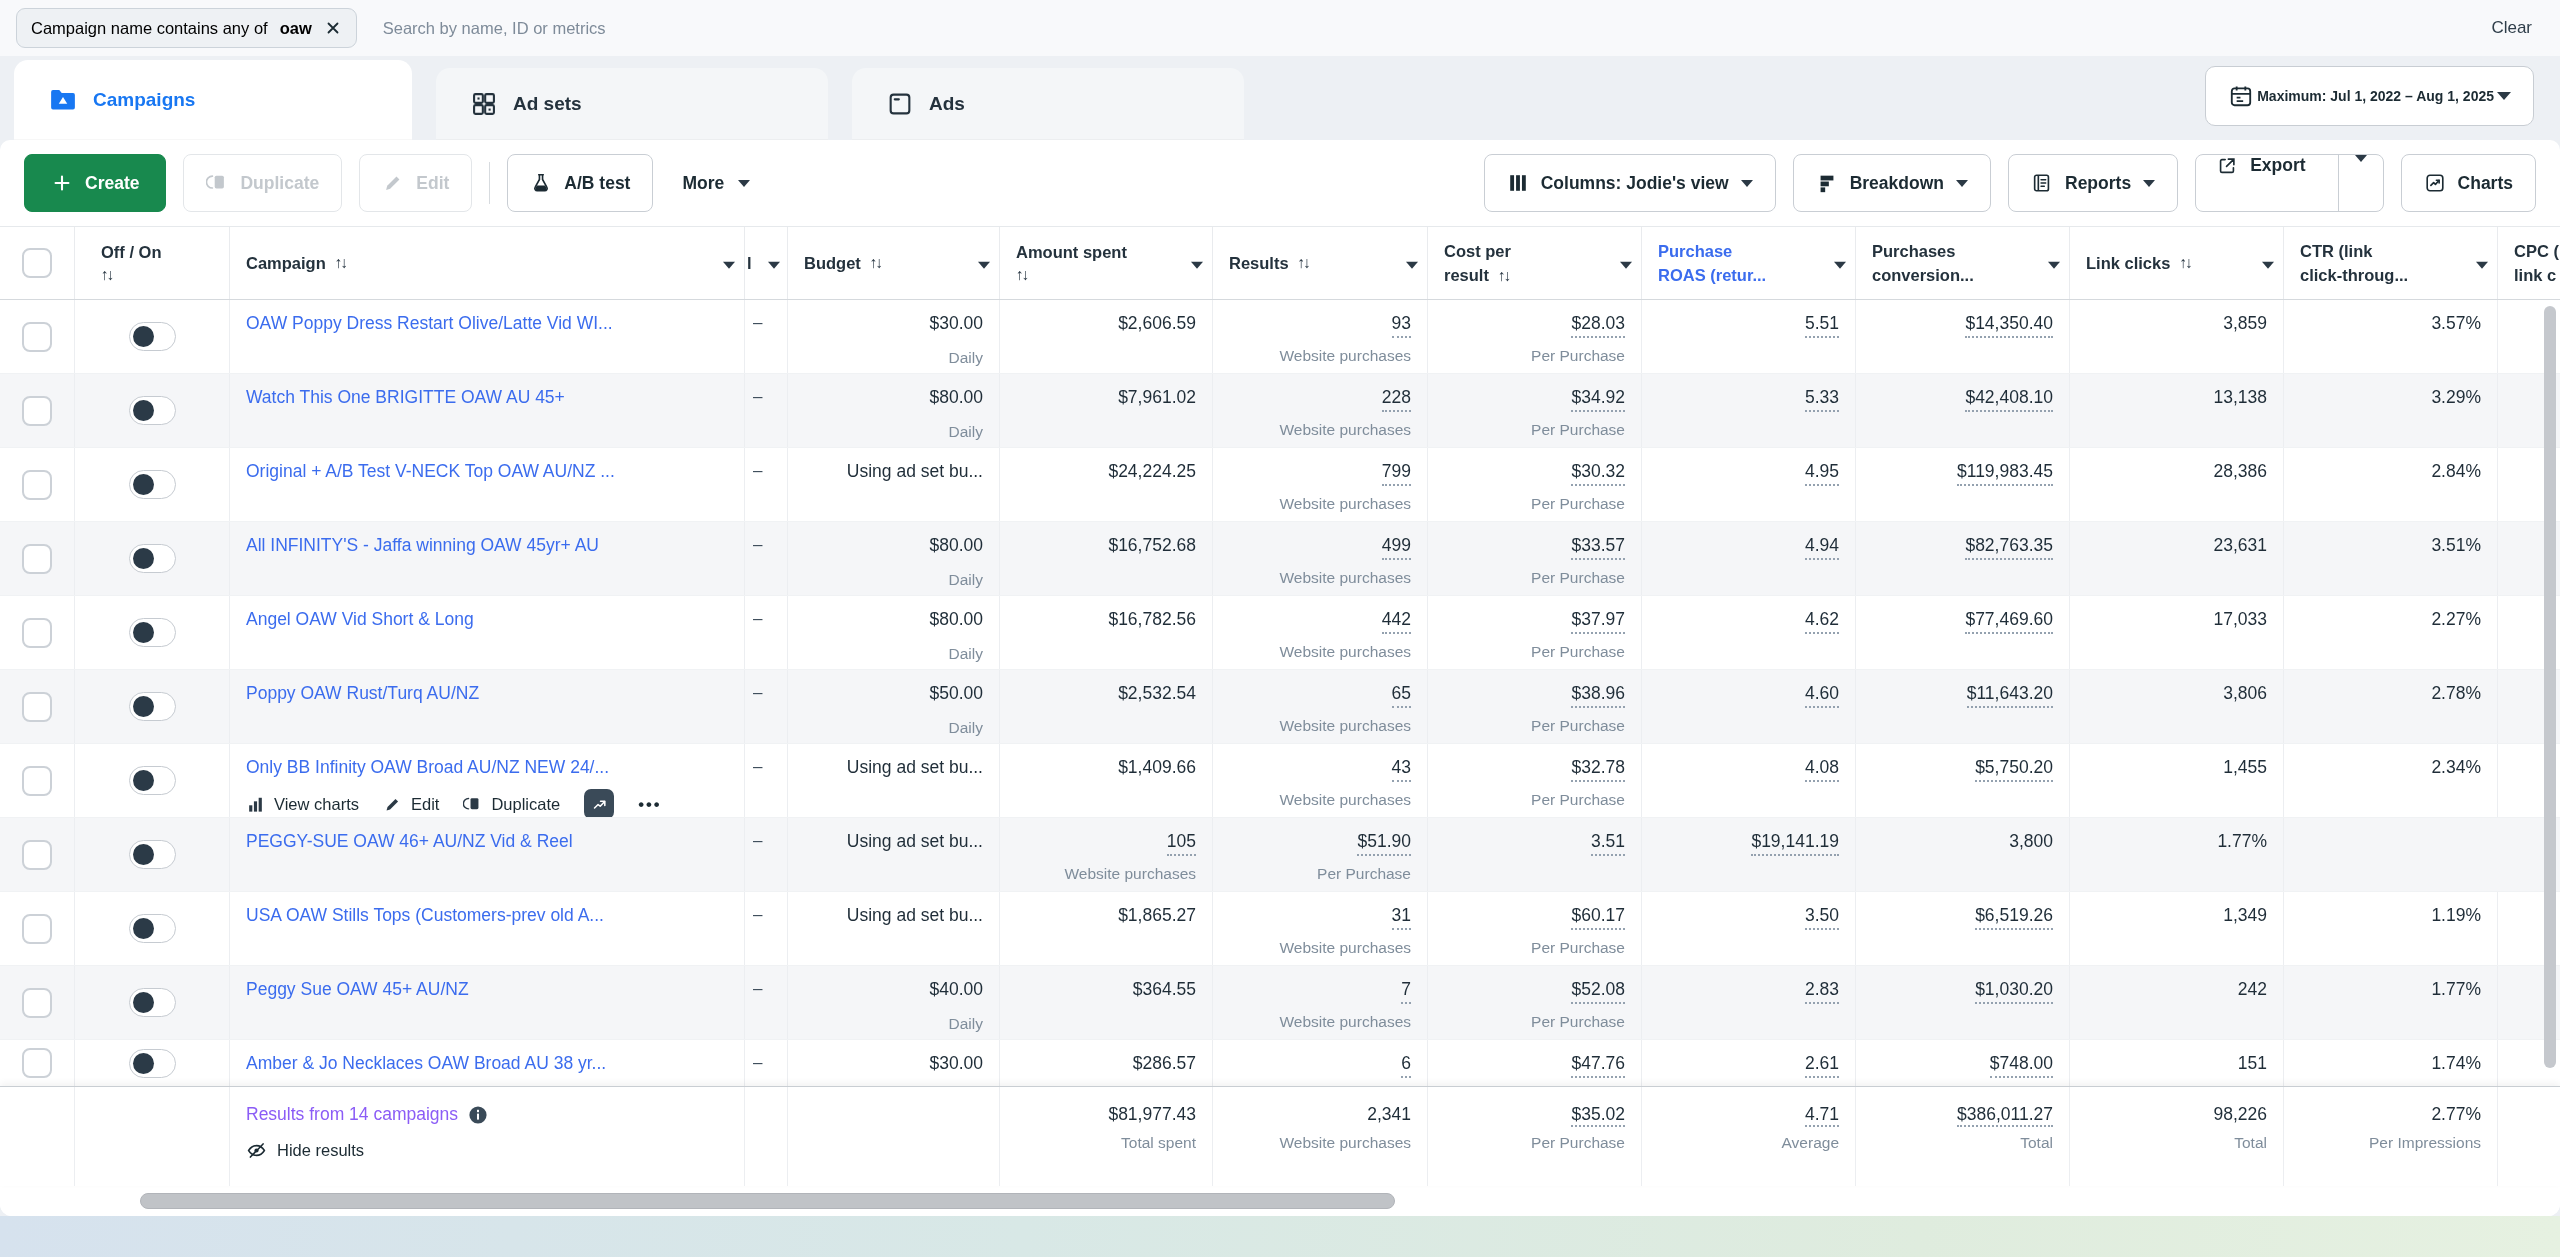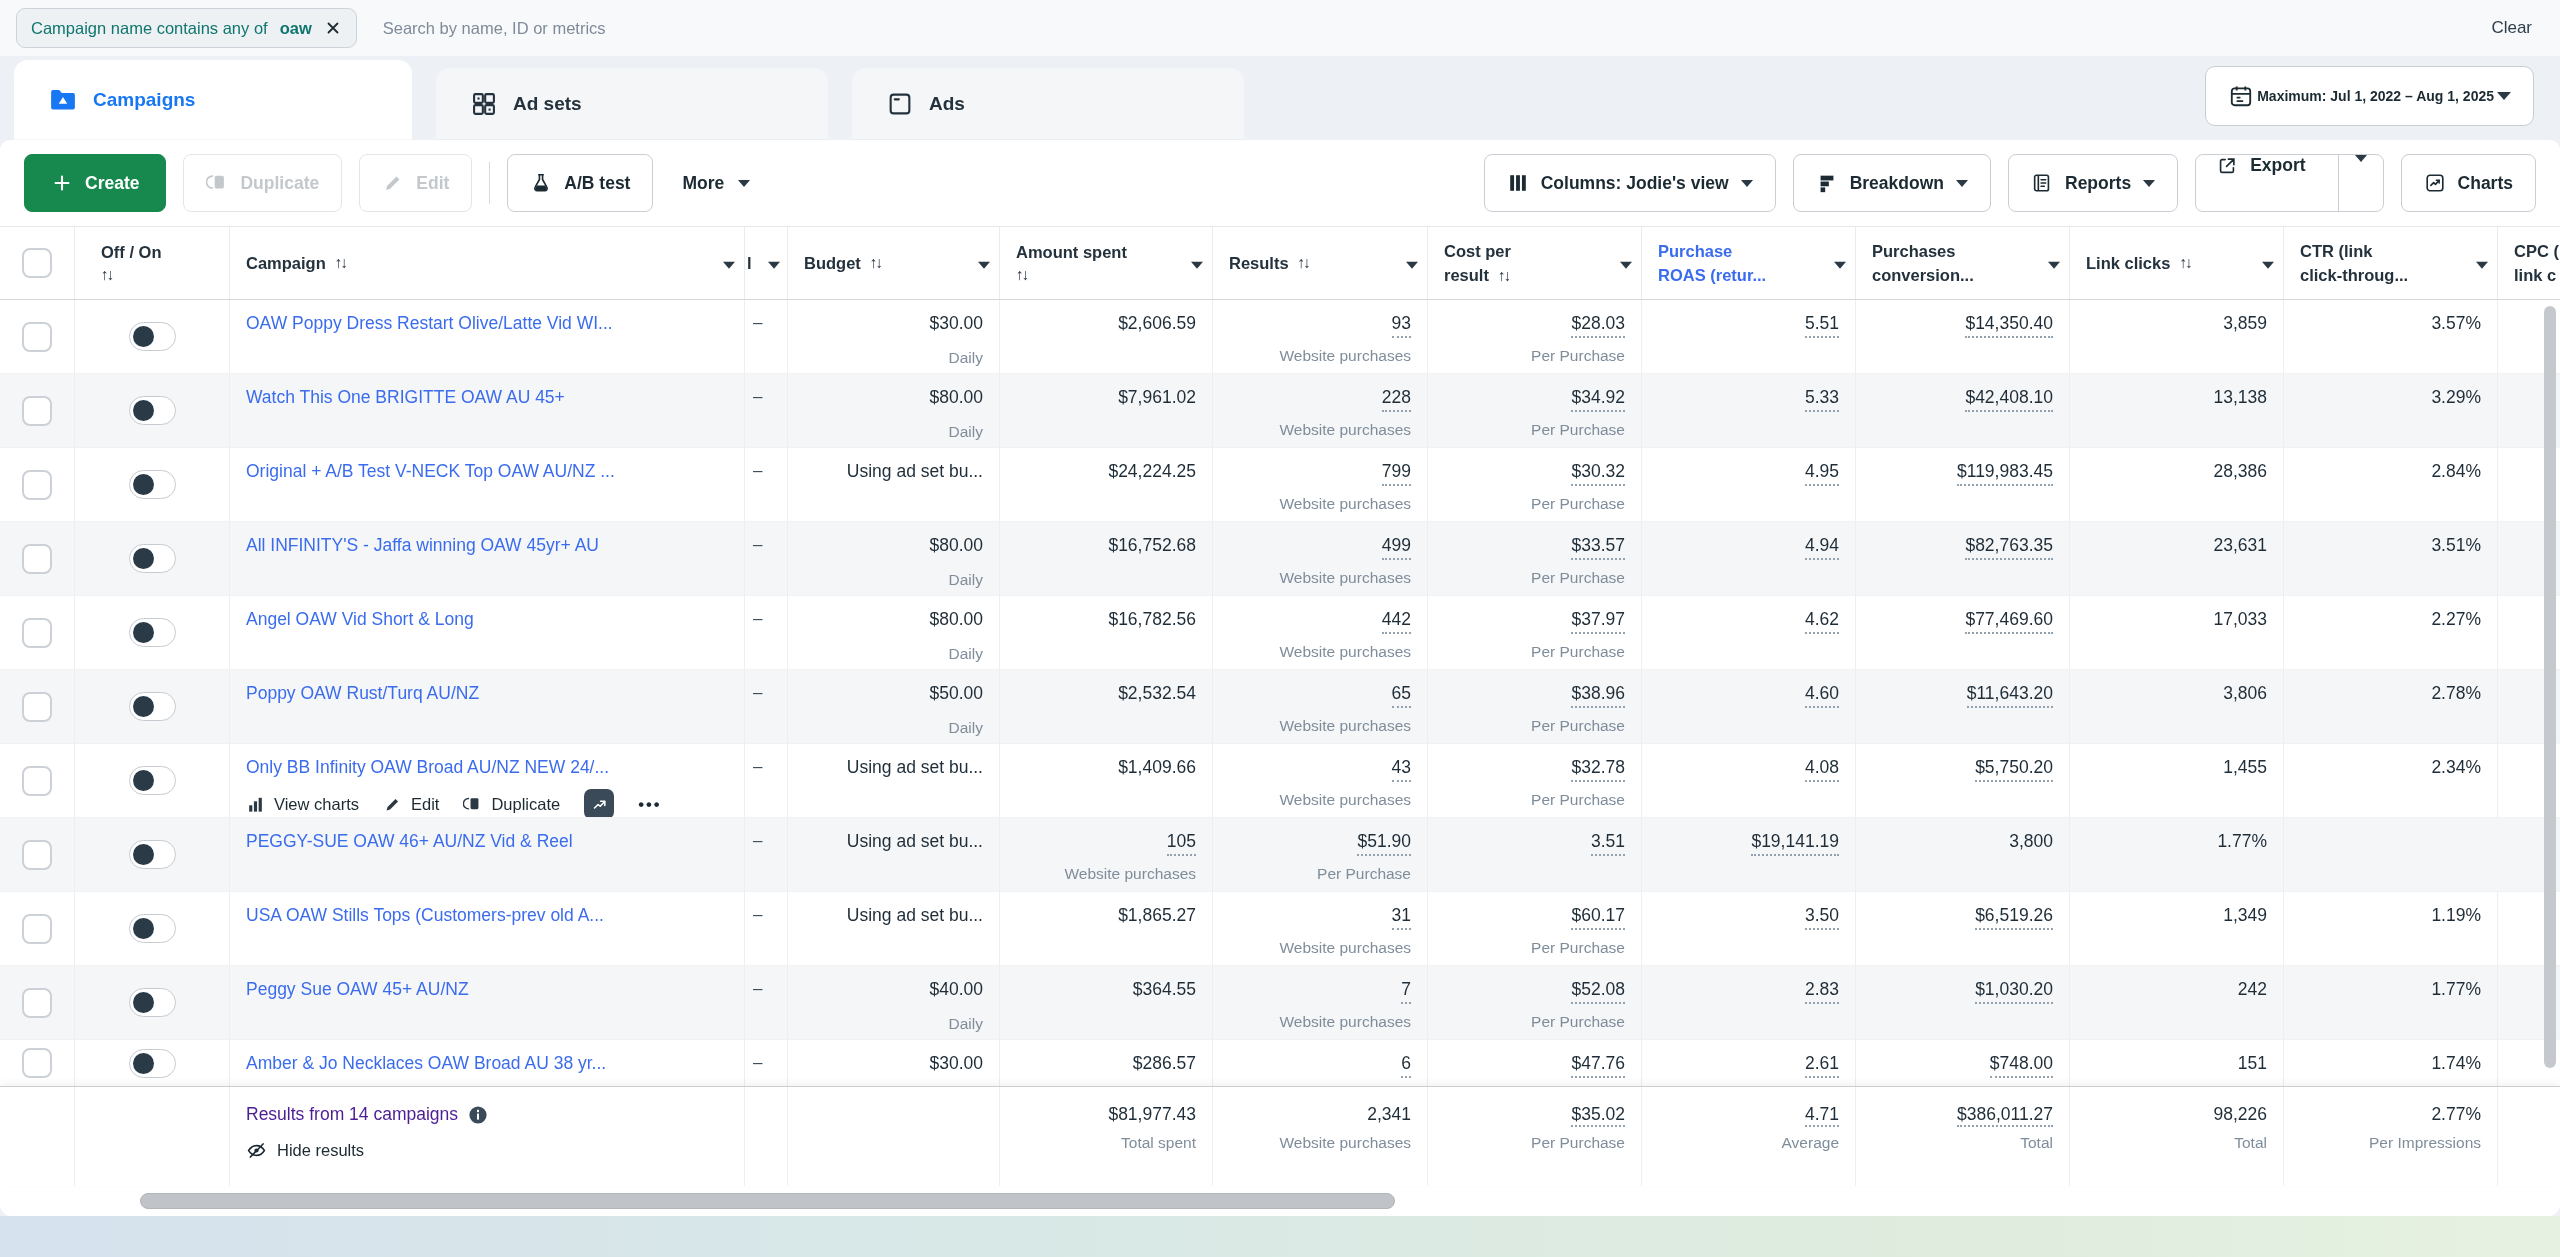--- a/index.html
+++ b/index.html
@@ -7,21 +7,21 @@
   body {
     font-family: "Liberation Sans", "DejaVu Sans", sans-serif;
     color: #1c2b33;
     background: #edf0f4;
     overflow: hidden;
   }
   .app { width: 2560px; height: 1257px; display: flex; flex-direction: column; position: relative; overflow: hidden; background:#edf0f4; }
 
   
   .filterbar { height: 56px; flex: 0 0 56px; background: #f8f9fb; display: flex; align-items: center; padding: 0 28px 0 16px; gap: 26px; }
-  .chip { display: flex; align-items: center; gap: 12px; height: 40px; padding: 0 14px; background: #eef1f4; border: 1px solid #ccd3da; border-radius: 9px; font-size: 16.5px; color: #0f766e; white-space: nowrap; cursor: pointer; }
+  .chip { display: flex; align-items: center; gap: 12px; height: 40px; padding: 0 14px; background: #eef1f4; border: 1px solid #ccd3da; border-radius: 9px; font-size: 16.5px; color: #000000; white-space: nowrap; cursor: pointer; }
   .chip b { font-weight: 700; }
   .chip .xic { display:flex; align-items:center; }
   .searchbox { flex: 1; display: flex; align-items: center; }
   .searchbox input { width: 100%; border: none; outline: none; background: transparent; font-family: inherit; font-size: 16.5px; color: #1c2b33; }
   .searchbox input::placeholder { color: #7e8b99; }
   .clearlink { font-size: 17px; color: #2f3e4a; cursor: pointer; }
 
   
   .tabsrow { height: 84px; flex: 0 0 84px; display: flex; align-items: flex-end; padding: 0 14px; gap: 24px; }
   .tab { height: 72px; width: 392px; background: #f4f6f8; border-radius: 14px 14px 0 0; display: flex; align-items: center; gap: 15px; padding-left: 34px; box-shadow: 0 -1px 0 rgba(0,0,0,0.03) inset; cursor: pointer; }
@@ -90,21 +90,21 @@
   
   .checkbox { width: 30px; height: 30px; border: 2px solid #ccd1d7; border-radius: 8px; background: #fff; display: inline-block; cursor: pointer; }
   .toggle { width: 47px; height: 29px; border: 1px solid #c6cbd1; border-radius: 15px; background: #fff; position: relative; display: inline-block; cursor: pointer; }
   .toggle .knob { position: absolute; left: 3px; top: 3px; width: 21px; height: 21px; border-radius: 50%; background: #2b3a47; }
 
   
   .tfoot { height: 100px; flex: 0 0 100px; border-top: 1px solid #c9ced3; box-shadow: 0 -3px 7px rgba(0,0,0,0.05); background: #fff; position: relative; z-index: 2; grid-template-columns: var(--cols); display: grid; }
   .fcell { padding: 17px 16px 0; text-align: right; font-size: 17.5px; color: #1f2d38; border-right: 1px solid #eceef1; overflow: hidden; }
   .fcell:last-child { border-right: none; }
   .fcell.left { text-align: left; padding-left: 16px; }
-  .fsummary { display: flex; align-items: center; gap: 10px; font-size: 17.5px; color: #4c1d95; }
+  .fsummary { display: flex; align-items: center; gap: 10px; font-size: 17.5px; color: #8b5cf6; }
   .fhide { display: inline-flex; align-items: center; gap: 10px; margin-top: 15px; font-size: 16.5px; color: #1c2b33; cursor: pointer; }
   .flabel { display: block; margin-top: 9px; font-size: 15.5px; color: #7f8d9b; }
 
   
   .hscroll { height: 30px; flex: 0 0 30px; background: #fff; position: relative; }
   .hthumb { position: absolute; left: 140px; top: 7px; width: 1255px; height: 16px; border-radius: 8px; background: #c0c3c7; border: 1px solid #b1b4b9; cursor: pointer; }
   .vthumb { position: absolute; right: 4px; top: 306px; width: 12px; height: 762px; border-radius: 6px; background: #c5c8cd; cursor: pointer; z-index: 5; }
   .bottomstrip { height: 41px; flex: 0 0 41px; background: linear-gradient(90deg, #d6e2ee 0%, #d8e8e6 40%, #dfecde 75%, #e6f1e1 100%); }
 
   svg { display: block; }

